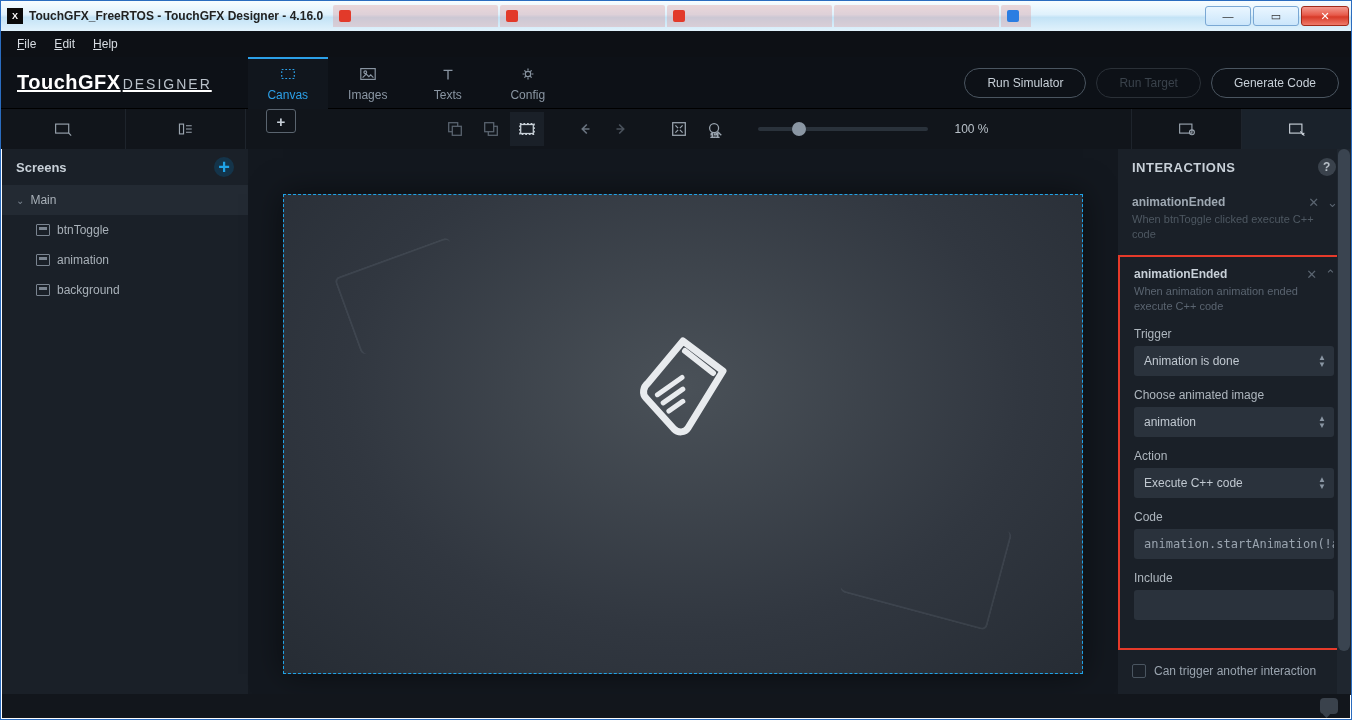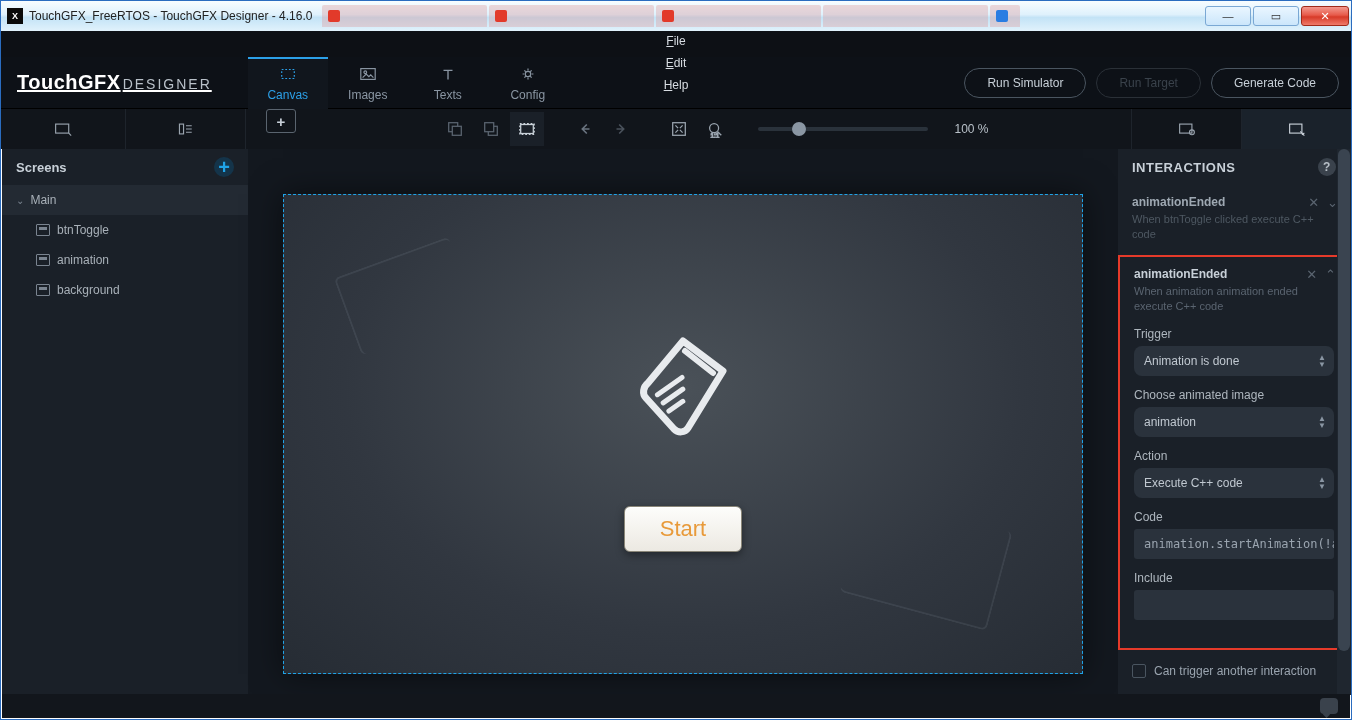--- a/index.html
+++ b/index.html
@@ -2,31 +2,31 @@
 <html><head>
 <meta charset="utf-8">
 <style>
 * { margin:0; padding:0; box-sizing:border-box; font-family:"Segoe UI",Arial,sans-serif; }
 body { background:#fff; width:1352px; height:720px; overflow:hidden; }
 
 
 .win-frame { width:1352px; height:720px; border:1px solid #2a6cbf; background:#fff; position:relative; }
 .win-titlebar { height:30px; background:linear-gradient(#f8fdff,#dff1fc 45%,#c3e3f6 55%,#e1f2fc); display:flex; align-items:center; padding:0 0 0 6px; }
 .win-titlebar .app-ico { width:16px; height:16px; background:#0a0a0a; margin-right:6px; display:flex; align-items:center; justify-content:center; color:#fff; font-size:9px; font-weight:bold; }
-.win-title { font-size:12px; color:#222; flex:0 0 auto; }
+.win-title { font-size:12px; color:#222; flex:0 0 auto;font-weight:bold; }
 .win-tabs { display:flex; gap:2px; margin-left:10px; align-items:center; }
 .win-tab { height:22px; width:165px; background:rgba(220,150,150,0.35); border-radius:2px 2px 0 0; position:relative; }
 .win-tab.red::after { content:""; position:absolute; left:6px; top:5px; width:12px; height:12px; background:#e23a2a; border-radius:2px; }
 .win-tab.blue::after { content:""; position:absolute; left:6px; top:5px; width:12px; height:12px; background:#2a7de2; border-radius:2px; }
 .win-btns { margin-left:auto; display:flex; }
 .win-btn { width:46px; height:20px; border:1px solid #7aa8d4; background:linear-gradient(#eaf6ff,#cbe6fb); display:flex; align-items:center; justify-content:center; font-size:11px; color:#333; border-radius:3px; margin-right:2px; }
 .win-btn.close { background:linear-gradient(#f39a8f,#e75a4a 45%,#d73a28 55%,#ef7a6a); color:#fff; border-color:#a02a1a; width:48px; }
 
 
-.menubar { height:26px; background:#0d1015; display:flex; align-items:center; padding:0 8px; gap:2px;flex-direction:column; }
+.menubar { height:26px; background:#0d1015; display:flex; align-items:center; padding:0 8px; gap:2px; }
 .menubar span { color:#d8dde3; font-size:12px; padding:3px 8px; cursor:pointer; }
 .menubar span u { text-decoration:underline; }
 
 
 .header { height:52px; background:#0d1117; display:flex; align-items:center; padding:0 12px 0 16px; border-bottom:1px solid #000; }
 .logo { color:#fff; font-size:20px; letter-spacing:0.5px; font-weight:300;text-decoration:underline; }
 .logo b { font-weight:700; }
 .logo .thin { font-weight:300; font-size:14px; letter-spacing:2px; margin-left:2px; color:#b8c0c8; }
 .mode-tabs { display:flex; margin-left:36px; height:52px; }
 .mode-tab { width:80px; display:flex; flex-direction:column; align-items:center; justify-content:center; gap:6px; color:#8a96a3; font-size:12px; border-top:2px solid transparent; cursor:pointer; }
@@ -83,21 +83,21 @@
 .interaction { padding:10px 14px 12px; position:relative; }
 .interaction.dim .int-title { color:#9ea8b2; }
 .interaction.dim .int-desc { color:#4e5862; }
 .int-title { font-size:12px; color:#c8d0d8; font-weight:600; }
 .int-desc { font-size:11px; color:#5a6470; margin-top:3px; line-height:1.4; }
 .int-ctrls { position:absolute; right:12px; top:10px; display:flex; gap:8px; color:#5a6470; font-size:13px; }
 .int-ctrls span { cursor:pointer; }
 .redbox { border:2px solid #e63a2a; }
 .field { margin-top:12px; }
 .flabel { font-size:12px; color:#aeb6be; margin-bottom:5px; }
-.fselect { height:30px; background:#2a323c; border-radius:8px; display:flex; align-items:center; justify-content:space-between; padding:0 8px 0 10px; color:#c0c8d0; font-size:12px; cursor:pointer; }
+.fselect { height:30px; background:#2a323c; border-radius:3px; display:flex; align-items:center; justify-content:space-between; padding:0 8px 0 10px; color:#c0c8d0; font-size:12px; cursor:pointer; }
 .fselect .updown { display:flex; flex-direction:column; font-size:8px; line-height:7px; color:#8a96a3; }
 .finput { height:30px; background:#2a323c; border-radius:3px; padding:0 10px; color:#9aa4af; font-size:12px; font-family:Consolas,monospace; display:flex; align-items:center; overflow:hidden; white-space:nowrap; }
 .fcheck { display:flex; align-items:center; gap:8px; margin-top:14px; color:#9aa4af; font-size:12px; padding-left:2px; }
 .fcheck .cb { width:14px; height:14px; border:1px solid #4a5560; border-radius:2px; }
 
 .app-scroll { position:absolute; right:0; top:148px; width:14px; bottom:24px; background:#1f262f; }
 .app-scroll-thumb { position:absolute; top:0; width:12px; left:1px; height:92%; background:#3a4450; border-radius:6px; }
 
 .statusbar { position:absolute; left:1px; right:1px; bottom:1px; height:24px; background:#12161c; display:flex; align-items:center; justify-content:flex-end; padding-right:12px; }
 .status-bubble { width:18px; height:16px; background:#3a424c; border-radius:4px; position:relative; }
@@ -290,21 +290,20 @@
     <div class="canvas-area">
       <div class="canvas-frame">
         <div class="circuit"></div>
         <div class="canvas-icon">
           <svg viewBox="0 0 140 140" fill="none">
             <path d="M70 25 L110 55 L75 112 C72 117 65 117 61 113 L33 82 C29 78 30 71 35 67 Z" stroke="#e8ebee" stroke-width="7" stroke-linejoin="round" fill="none"></path>
             <path d="M72 35 L100 57" stroke="#e8ebee" stroke-width="6" stroke-linecap="round"></path>
             <path d="M48 70 L78 70 M48 80 L72 80 M48 90 L65 90" stroke="#e8ebee" stroke-width="5" stroke-linecap="round" transform="rotate(-35 60 80)"></path>
           </svg>
         </div>
-        <div class="start-btn">Start</div>
       </div>
     </div>
 
     <div class="rpanel">
       <div class="rp-head">
         <span>INTERACTIONS</span>
         <span class="rp-help">?</span>
       </div>
 
       <div class="interaction dim">

